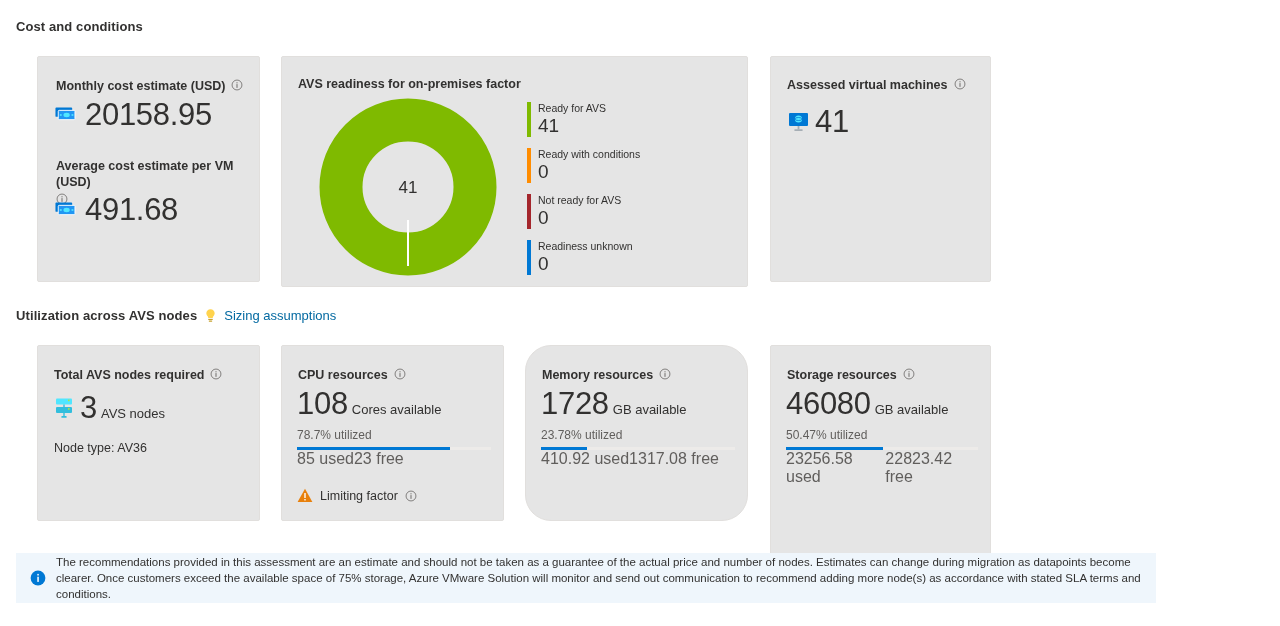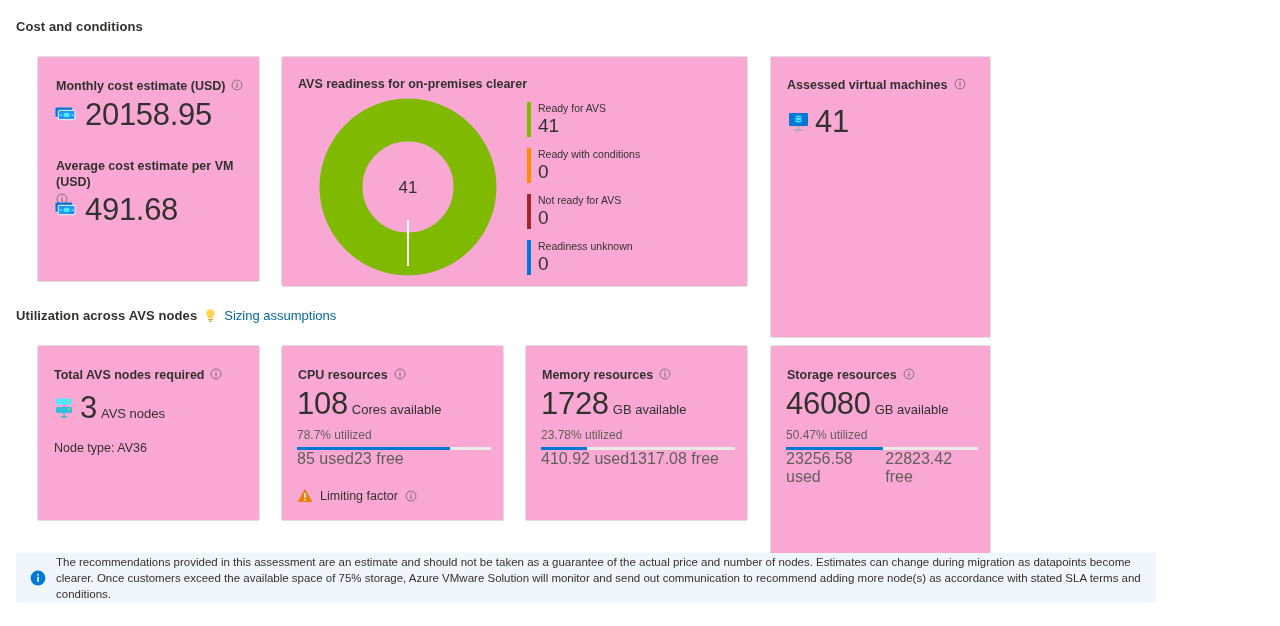--- a/index.html
+++ b/index.html
@@ -21,21 +21,21 @@
     display: flex; align-items: center; gap: 7px;
   }
   .sizing-link {
     font-size: 13px; color: #0369a1; text-decoration: none;
     cursor: pointer;
   }
   .bulb { width: 13px; height: 15px; display: block; }
 
   .card {
     position: absolute;
-    background: #f9a8d4;
+    background: #e5e5e5;
     border: 1px solid #e1dfdd;
     border-radius: 2px;
   }
   .card-title {
     font-size: 12.5px; font-weight: bold; color: #323130;
     display: flex; align-items: flex-start; gap: 6px;
     line-height: 16px;
   }
   .info-i { width: 12px; height: 12px; flex: 0 0 12px; margin-top: 1px; }
 
@@ -131,21 +131,21 @@
       <ellipse cx="12.5" cy="10.5" rx="3.4" ry="2.4" fill="#50e6ff"></ellipse>
       <rect x="5.2" y="9.6" width="2" height="1.8" fill="#50e6ff"></rect>
       <rect x="17.8" y="9.6" width="2" height="1.8" fill="#50e6ff"></rect>
     </svg>
     <span class="big-num">491.68</span>
   </div>
 </div>
 
 <div class="card" style="left:281px; top:56px; width:467px; height:231px;">
 
-  <div class="card-title" style="position:absolute; left:16px; top:19px;">AVS readiness for on-premises clearer</div>
+  <div class="card-title" style="position:absolute; left:16px; top:19px;">AVS readiness for on-premises factor</div>
 
   <div class="donut-wrap">
     <svg width="180" height="180" viewBox="0 0 180 180">
       <circle cx="90" cy="90" r="67" fill="none" stroke="#7FBA00" stroke-width="43"></circle>
       <rect x="89" y="123" width="2" height="46" fill="#ffffff"></rect>
       <text x="90" y="96" text-anchor="middle" font-family="Liberation Sans, sans-serif" font-size="17" fill="#323130">41</text>
     </svg>
   </div>
 
   <div class="legend">
@@ -173,21 +173,21 @@
     <div class="legend-item">
       <div class="swatch" style="background:#0078D4;"></div>
       <div>
         <div class="legend-label">Readiness unknown</div>
         <div class="legend-value">0</div>
       </div>
     </div>
   </div>
 </div>
 
-<div class="card" style="left:770px; top:56px; width:221px; height:282px;">
+<div class="card" style="left:770px; top:56px; width:221px; height:226px;">
   <div class="card-title" style="position:absolute; left:16px; top:20px;">
     <span>Assessed virtual machines</span>
     <svg class="info-i" viewBox="0 0 16 16">
       <circle cx="8" cy="8" r="6.6" fill="none" stroke="#605e5c" stroke-width="1"></circle>
       <rect x="7.4" y="6.8" width="1.2" height="5" fill="#605e5c"></rect>
       <rect x="7.4" y="4.3" width="1.2" height="1.5" fill="#605e5c"></rect>
     </svg>
   </div>
   <div class="big-row" style="position:absolute; left:16px; top:47px;">
     <svg class="vm-ico" viewBox="0 0 24 24">
@@ -267,21 +267,21 @@
     </svg>
     <span>Limiting factor</span>
     <svg class="info-i" viewBox="0 0 16 16">
       <circle cx="8" cy="8" r="6.6" fill="none" stroke="#605e5c" stroke-width="1"></circle>
       <rect x="7.4" y="6.8" width="1.2" height="5" fill="#605e5c"></rect>
       <rect x="7.4" y="4.3" width="1.2" height="1.5" fill="#605e5c"></rect>
     </svg>
   </div>
 </div>
 
-<div class="card" style="left:525px; top:345px; width:223px; height:176px;">
+<div class="card" style="left:525px; top:345px; width:223px; height:176px;border-radius:26px;">
   <div class="card-title" style="position:absolute; left:16px; top:21px;">
     <span>Memory resources</span>
     <svg class="info-i" viewBox="0 0 16 16">
       <circle cx="8" cy="8" r="6.6" fill="none" stroke="#605e5c" stroke-width="1"></circle>
       <rect x="7.4" y="6.8" width="1.2" height="5" fill="#605e5c"></rect>
       <rect x="7.4" y="4.3" width="1.2" height="1.5" fill="#605e5c"></rect>
     </svg>
   </div>
   <div class="big-row" style="position:absolute; left:15px; top:40px; align-items:baseline;">
     <span class="big-num">1728</span>

